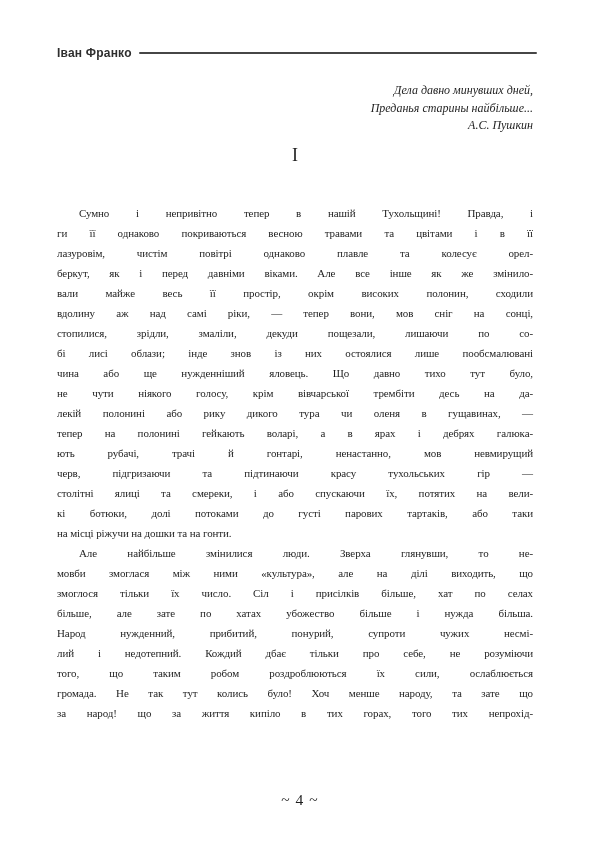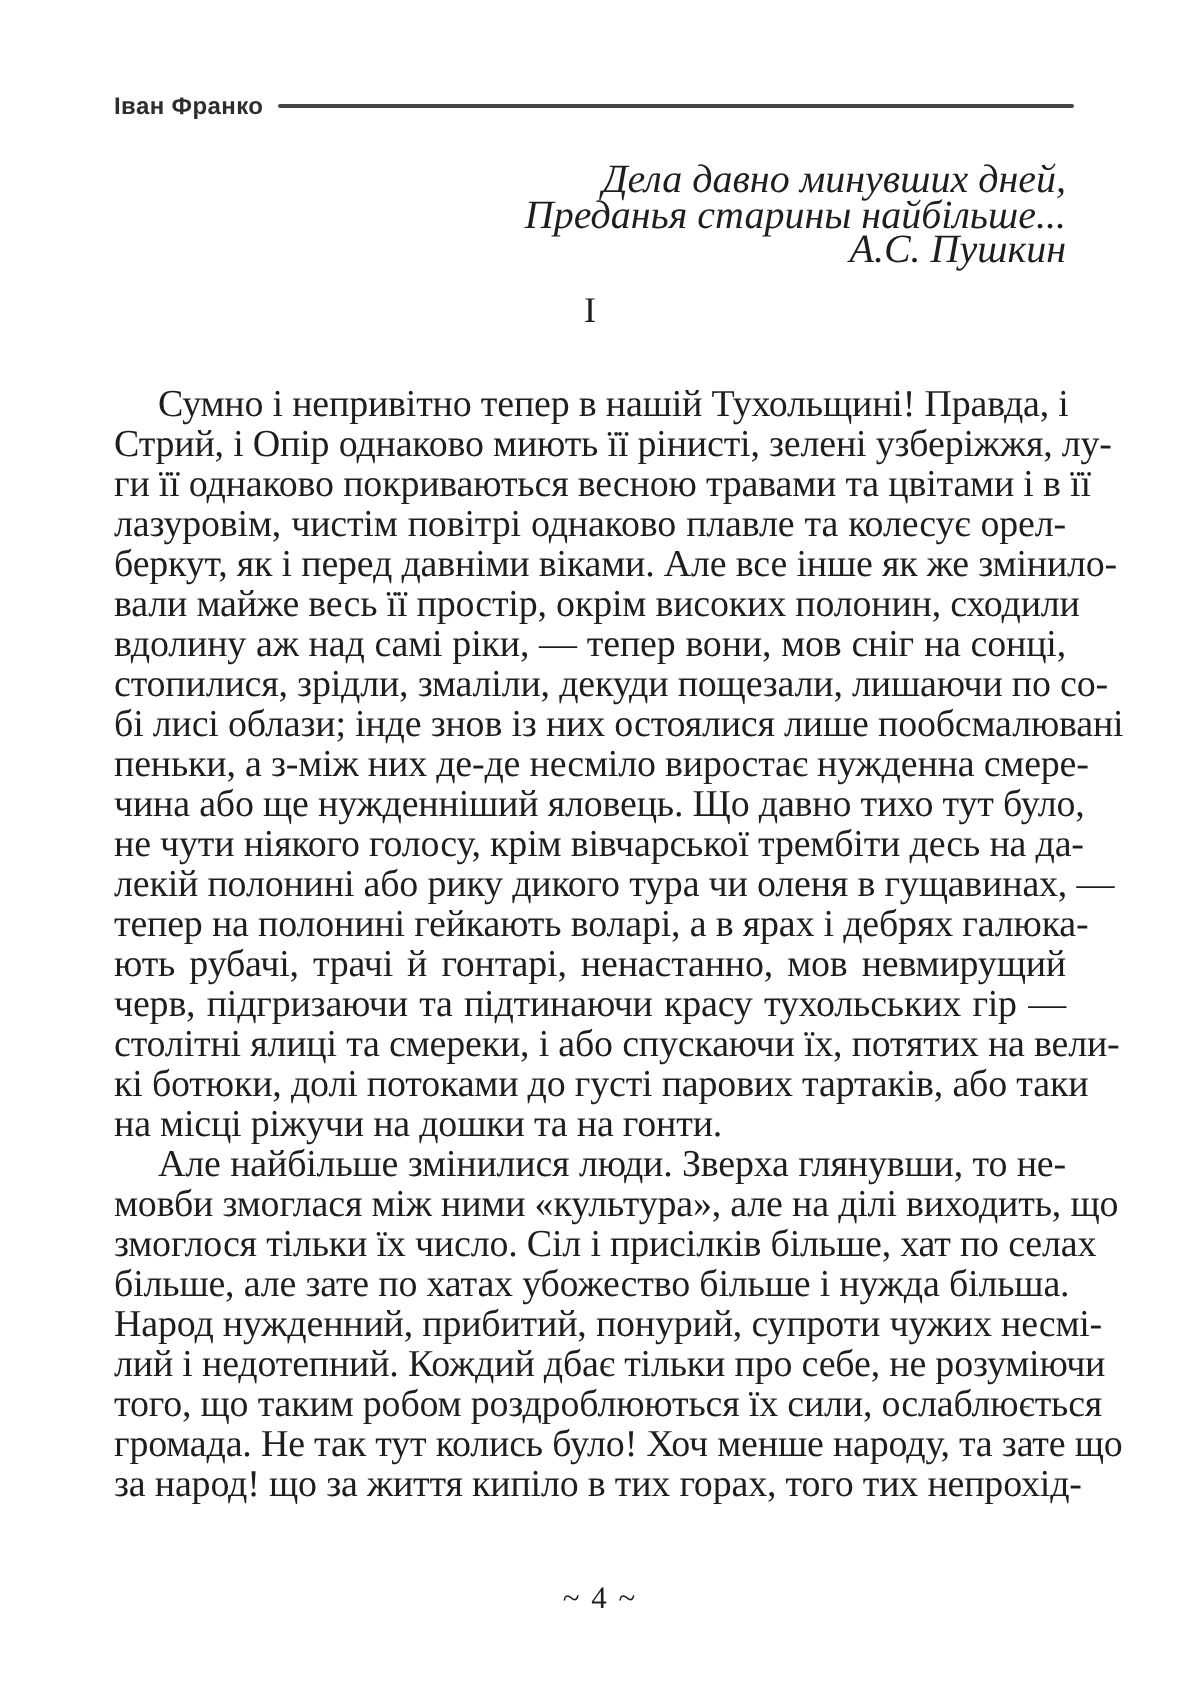--- a/index.html
+++ b/index.html
@@ -42,43 +42,43 @@
     border-radius: 1px;
   }
 
   
   .epigraph {
     position: absolute;
     right: 67px;
     top: 82px;
     text-align: right;
     font-style: italic;
-    font-size: 20px;
+    font-size: 12px;
     line-height: 17.5px;
     color: #1e1e1e;
   }
 
   
   .chapter {
     position: absolute;
     left: 57px;
     width: 476px;
     top: 145px;
     text-align: center;
     font-size: 18px;
     color: #1e1e1e;
   }
 
   
   .body-text {
     position: absolute;
     left: 57px;
-    top: 193px;
+    top: 203px;
     width: 476px;
-    font-size: 19px;
+    font-size: 11px;
     letter-spacing: -0.1px;
   }
   .body-line {
     line-height: 20px;
     height: 20px;
     text-align: justify;
     text-align-last: justify;
     white-space: nowrap;
     overflow: visible;
   }
@@ -114,29 +114,27 @@
   <div class="epigraph">
       <div>Дела давно минувших дней,</div>
       <div>Преданья старины найбільше...</div>
       <div>А.С. Пушкин</div>
     </div>
 
   <div class="chapter">I</div>
 
   <div class="body-text">
       <div class="body-line indent">Сумно і непривітно тепер в нашій Тухольщині! Правда, і</div>
-      <div class="body-line">Стрий, і Опір однаково миють її рінисті, зелені узберіжжя, лу-</div>
       <div class="body-line">ги її однаково покриваються весною травами та цвітами і в її</div>
       <div class="body-line">лазуровім, чистім повітрі однаково плавле та колесує орел-</div>
       <div class="body-line">беркут, як і перед давніми віками. Але все інше як же змінило-</div>
       <div class="body-line">вали майже весь її простір, окрім високих полонин, сходили</div>
       <div class="body-line">вдолину аж над самі ріки, — тепер вони, мов сніг на сонці,</div>
       <div class="body-line">стопилися, зрідли, змаліли, декуди пощезали, лишаючи по со-</div>
       <div class="body-line">бі лисі облази; інде знов із них остоялися лише пообсмалювані</div>
-      <div class="body-line">пеньки, а з-між них де-де несміло виростає нужденна смере-</div>
       <div class="body-line">чина або ще нужденніший яловець. Що давно тихо тут було,</div>
       <div class="body-line">не чути ніякого голосу, крім вівчарської трембіти десь на да-</div>
       <div class="body-line">лекій полонині або рику дикого тура чи оленя в гущавинах, —</div>
       <div class="body-line">тепер на полонині гейкають воларі, а в ярах і дебрях галюка-</div>
       <div class="body-line">ють рубачі, трачі й гонтарі, ненастанно, мов невмирущий</div>
       <div class="body-line">черв, підгризаючи та підтинаючи красу тухольських гір —</div>
       <div class="body-line">столітні ялиці та смереки, і або спускаючи їх, потятих на вели-</div>
       <div class="body-line">кі ботюки, долі потоками до густі парових тартаків, або таки</div>
       <div class="body-line no-just">на місці ріжучи на дошки та на гонти.</div>
       <div class="body-line indent">Але найбільше змінилися люди. Зверха глянувши, то не-</div>

